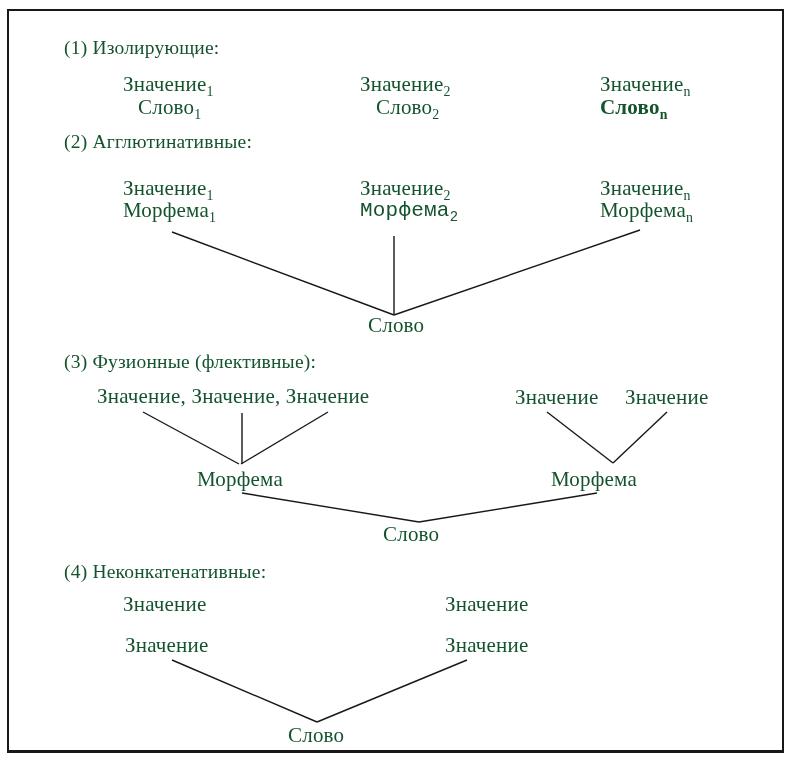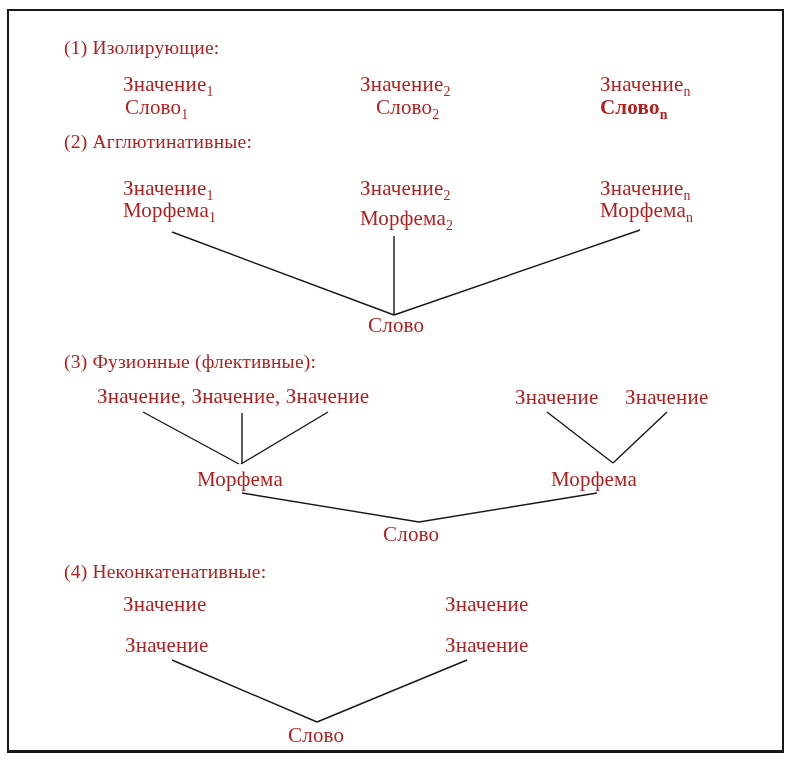--- a/index.html
+++ b/index.html
@@ -1,19 +1,19 @@
 <!DOCTYPE html>
 <html><head>
 <meta charset="utf-8">
 <style>
   * { margin:0; padding:0; box-sizing:border-box; }
   html,body { background:#ffffff; }
   .page {
     position:relative; width:790px; height:762px; background:#ffffff;
-    font-family:"Liberation Serif", serif; color:#b91c1c; overflow:hidden;
+    font-family:"Liberation Serif", serif; color:#14532d; overflow:hidden;
   }
   .frame {
     position:absolute; left:7px; top:9px; width:777px; height:744px;
     border:2px solid #181818; border-bottom-width:3px;
   }
   .lbl {
     position:absolute; font-size:21px; line-height:1.12;
     letter-spacing:0.2px; white-space:nowrap;
   }
   .title { font-size:19.5px; }
@@ -44,37 +44,37 @@
     <line x1="597" y1="493" x2="419" y2="522"></line>
 
     <line x1="172" y1="660" x2="317" y2="722"></line>
     <line x1="467" y1="660" x2="317" y2="722"></line>
   </svg>
 
   <div>
     <div class="lbl title" style="left:64px; top:37px;">(1) Изолирующие:</div>
 
     <div class="lbl" style="left:123px; top:73px;"><span>Значение</span><sub>1</sub></div>
-    <div class="lbl" style="left:125px; top:96px;"><span>Слово</span><sub>1</sub></div>
+    <div class="lbl" style="left:138px; top:96px;"><span>Слово</span><sub>1</sub></div>
 
     <div class="lbl" style="left:360px; top:73px;"><span>Значение</span><sub>2</sub></div>
     <div class="lbl" style="left:376px; top:96px;"><span>Слово</span><sub>2</sub></div>
 
     <div class="lbl" style="left:600px; top:73px;"><span>Значение</span><sub>n</sub></div>
     <div class="lbl" style="left:600px; top:96px;font-weight:bold;"><span>Слово</span><sub>n</sub></div>
   </div>
 
   <div>
     <div class="lbl title" style="left:64px; top:131px;">(2) Агглютинативные:</div>
 
     <div class="lbl" style="left:123px; top:177px;"><span>Значение</span><sub>1</sub></div>
     <div class="lbl" style="left:123px; top:199px;"><span>Морфема</span><sub>1</sub></div>
 
     <div class="lbl" style="left:360px; top:177px;"><span>Значение</span><sub>2</sub></div>
-    <div class="lbl" style="left:360px; top:207px;"><span>Морфема</span><sub>2</sub></div>
+    <div class="lbl" style="left:360px; top:199px;font-family:Liberation Mono, monospace;"><span>Морфема</span><sub>2</sub></div>
 
     <div class="lbl" style="left:600px; top:177px;"><span>Значение</span><sub>n</sub></div>
     <div class="lbl" style="left:600px; top:199px;"><span>Морфема</span><sub>n</sub></div>
 
     <div class="lbl" style="left:368px; top:314px;">Слово</div>
   </div>
 
   <div>
     <div class="lbl title" style="left:64px; top:351px;">(3) Фузионные (флективные):</div>
 

